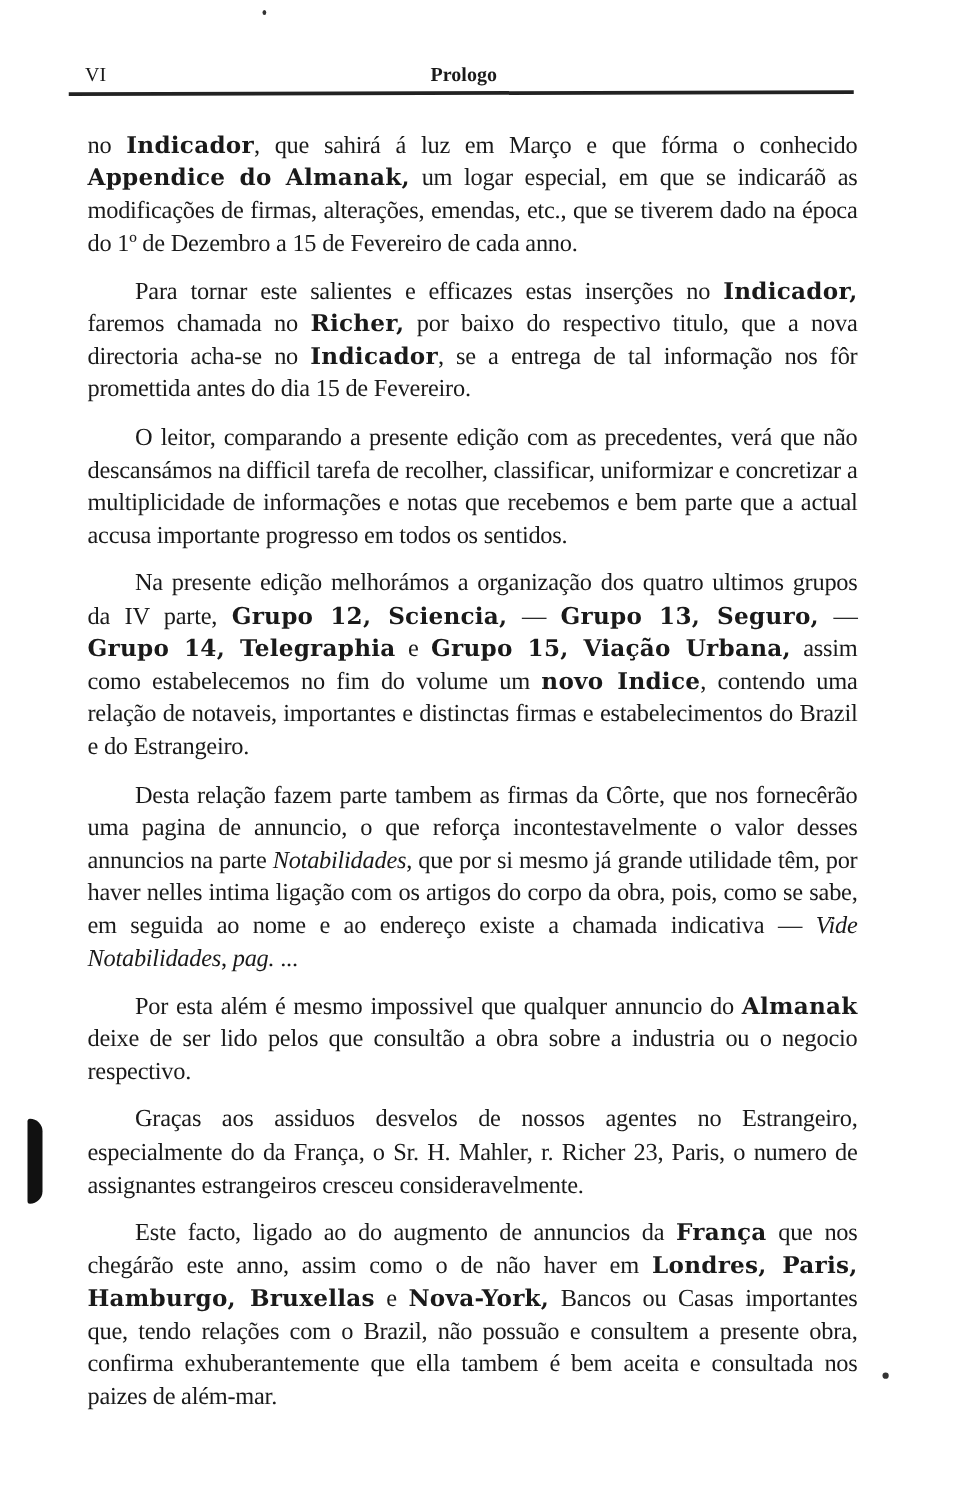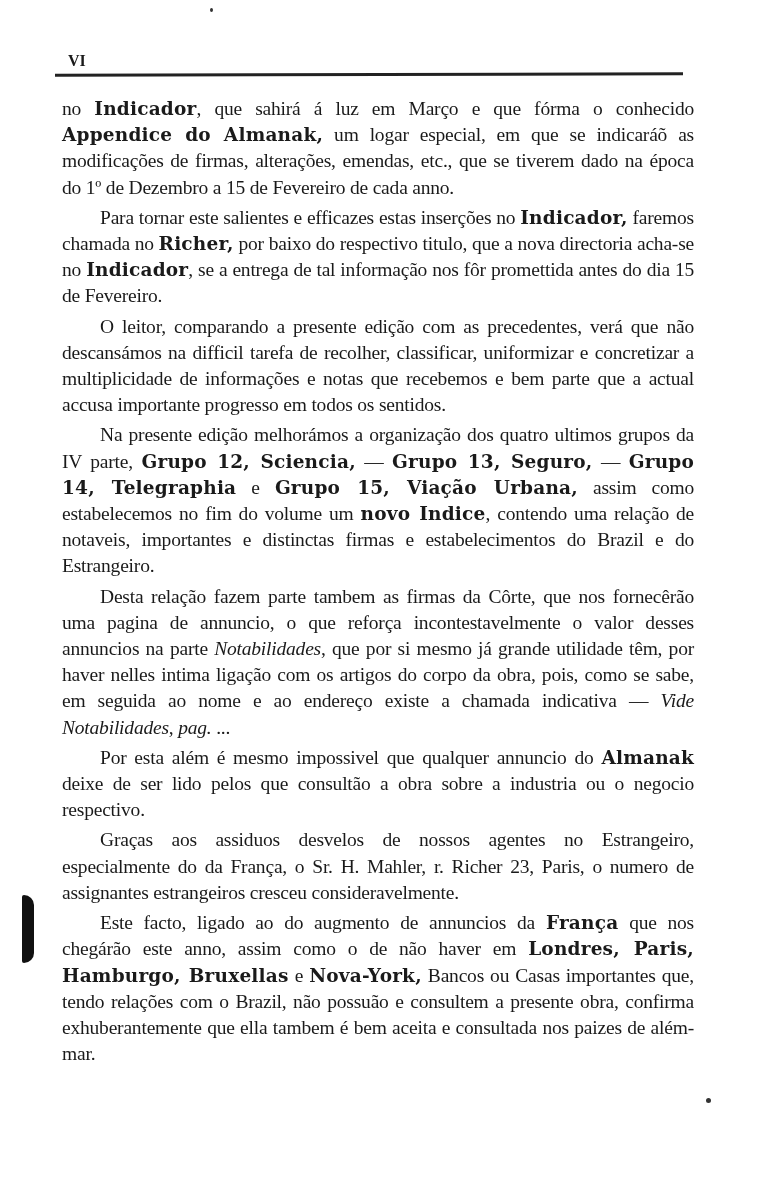--- a/index.html
+++ b/index.html
@@ -1,34 +1,35 @@
 <!DOCTYPE html>
 <html><head>
 <meta charset="utf-8">
 <style>
   html, body { margin:0; padding:0; background:#ffffff; }
   body { width:768px; height:1189px; position:relative; overflow:hidden;
          font-family:"Liberation Serif","DejaVu Serif",serif; color:#1a1a1a; }
   .header { position:absolute; left:60px; top:52px; width:622px; height:20px; }
-  .folio { position:absolute; left:8px; top:0; font-size:16px; font-weight:bold; }
+  .folio { position:absolute; left:8px; top:0; font-size:16px; font-weight:normal; }
   .running { position:absolute; left:0; right:0; text-align:center; top:0; font-size:16px; font-weight:bold; }
   .rule { position:absolute; left:55px; top:73px; width:628px; height:3px; background:#222; transform:skewY(-0.15deg); }
   .body { position:absolute; left:58px; top:92px; width:640px; }
-  p { margin:4px; font-size:19.5px; line-height:26.2px; text-align:justify; text-align-last:left; letter-spacing:-0.2px; }
+  p { margin:12px; font-size:19.5px; line-height:26.2px; text-align:justify; text-align-last:left; letter-spacing:-0.2px; }
   p.indent { text-indent:38px; }
   b.clar { font-family:"DejaVu Serif",serif; font-weight:bold; font-size:18.5px; letter-spacing:0.2px; }
   i { font-style:italic; }
   .mark { position:absolute; left:22px; top:895px; width:12px; height:68px; background:#111; border-radius:2px 10px 10px 2px; }
   .speck { position:absolute; background:#333; border-radius:50%; }
 </style>
 </head>
 <body>
 
 <div class="header">
   <span class="folio">VI</span>
+  <span class="running">Prologo</span>
 </div>
 <div class="rule"></div>
 
 <div class="body">
   <p><span>no </span><b class="clar">Indicador</b><span>, que sahirá á luz em Março e que fórma o conhecido </span><b class="clar">Appendice do Almanak,</b><span> um logar especial, em que se indicaráõ as modificações de firmas, alterações, emendas, etc., que se tiverem dado na época do 1º de Dezembro a 15 de Fevereiro de cada anno.</span></p>
   <p class="indent"><span>Para tornar este salientes e efficazes estas inserções no </span><b class="clar">Indicador,</b><span> faremos chamada no </span><b class="clar">Richer,</b><span> por baixo do respectivo titulo, que a nova directoria acha-se no </span><b class="clar">Indicador</b><span>, se a entrega de tal informação nos fôr promettida antes do dia 15 de Fevereiro.</span></p>
   <p class="indent"><span>O leitor, comparando a presente edição com as precedentes, verá que não descansámos na difficil tarefa de recolher, classificar, uniformizar e concretizar a multiplicidade de informações e notas que recebemos e bem parte que a actual accusa importante progresso em todos os sentidos.</span></p>
   <p class="indent"><span>Na presente edição melhorámos a organização dos quatro ultimos grupos da IV parte, </span><b class="clar">Grupo 12, Sciencia,</b><span> — </span><b class="clar">Grupo 13, Seguro,</b><span> — </span><b class="clar">Grupo 14, Telegraphia</b><span> e </span><b class="clar">Grupo 15, Viação Urbana,</b><span> assim como estabelecemos no fim do volume um </span><b class="clar">novo Indice</b><span>, contendo uma relação de notaveis, importantes e distinctas firmas e estabelecimentos do Brazil e do Estrangeiro.</span></p>
   <p class="indent"><span>Desta relação fazem parte tambem as firmas da Côrte, que nos fornecêrão uma pagina de annuncio, o que reforça incontestavelmente o valor desses annuncios na parte </span><i>Notabilidades</i><span>, que por si mesmo já grande utilidade têm, por haver nelles intima ligação com os artigos do corpo da obra, pois, como se sabe, em seguida ao nome e ao endereço existe a chamada indicativa — </span><i>Vide Notabilidades</i><span>, </span><i>pag.</i><span> ...</span></p>
   <p class="indent"><span>Por esta além é mesmo impossivel que qualquer annuncio do </span><b class="clar">Almanak</b><span> deixe de ser lido pelos que consultão a obra sobre a industria ou o negocio respectivo.</span></p>

